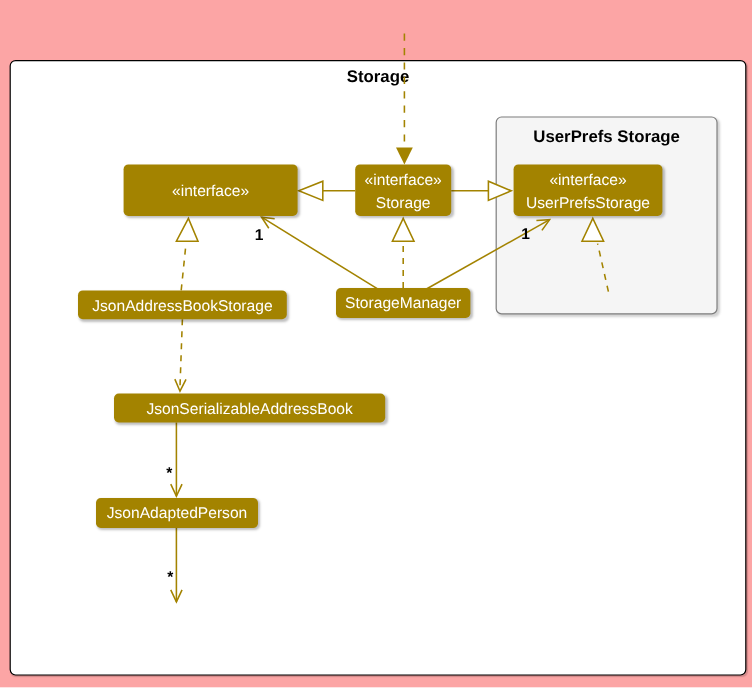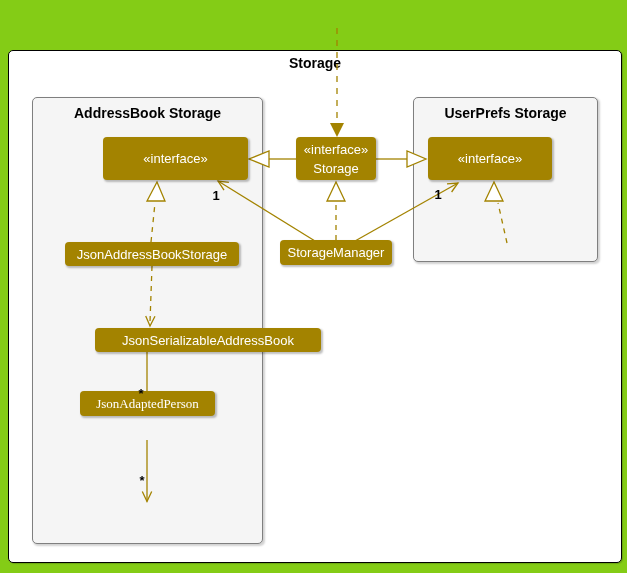--- a/index.html
+++ b/index.html
@@ -1,18 +1,18 @@
 <!DOCTYPE html>
 <html><head>
 <meta charset="utf-8">
 <style>
   html,body { margin:0; padding:0; background:#ffffff; }
   .stage {
     position:relative; width:627px; height:573px; overflow:hidden;
-    background:#84cc16; font-family:"Liberation Sans", sans-serif;
+    background:#fca5a5; font-family:"Liberation Sans", sans-serif;
   }
   .frame {
     position:absolute; left:8px; top:50px; width:614px; height:513px;
     box-sizing:border-box; border:1.5px solid #000000; border-radius:5px;
     background:#ffffff; box-shadow:1px 1px 1px rgba(0,0,0,0.18);
   }
   .frame-title {
     position:absolute; left:8px; top:55px; width:614px; text-align:center;
     font-size:14px; font-weight:bold; color:#000000;
   }
@@ -35,43 +35,40 @@
     white-space:nowrap; overflow:hidden;
   }
   .node .nm { line-height:19px; }
   .n-abs  { left:103px; top:137px; width:145px; height:43px; }
   .n-sto  { left:296px; top:137px; width:80px;  height:43px; }
   .n-ups  { left:428px; top:137px; width:124px; height:43px; }
   .n-jabs { left:65px;  top:242px; width:174px; height:24px; }
   .n-sm   { left:280px; top:240px; width:112px; height:25px; }
   .n-jups { left:430px; top:243px; width:152px; height:24px; }
   .n-jsab { left:48px;  top:328px; width:226px; height:24px;margin-left:47px; }
-  .n-jap  { left:80px;  top:391px; width:135px; height:25px;font-family:Liberation Serif, serif; }
+  .n-jap  { left:80px;  top:415px; width:135px; height:25px; }
   .n-jat  { left:90px;  top:503px; width:115px; height:22px; }
   .rel-svg { position:absolute; left:0; top:0; width:627px; height:573px; pointer-events:none; }
   .mult {
     position:absolute; font-size:13px; font-weight:bold; color:#000000;
     width:14px; text-align:center;
   }
   .m-1l { left:209px; top:188px; }
   .m-1r { left:431px; top:187px; }
   .m-s1 { left:134px; top:386px; }
   .m-s2 { left:135px; top:473px; }
 </style>
 </head>
 <body>
 
 <div class="stage">
 
   <div class="frame"></div>
   <div class="frame-title">Storage</div>
 
-  <div class="pkg pkg-ab">
-    <div class="pkg-title">AddressBook Storage</div>
-  </div>
   <div class="pkg pkg-up">
     <div class="pkg-title">UserPrefs Storage</div>
   </div>
 
   <svg class="rel-svg" viewBox="0 0 627 573" xmlns="http://www.w3.org/2000/svg" stroke="#A38300" stroke-width="1.3" fill="none">
 
     <g>
       <line x1="337" y1="28" x2="337" y2="123" stroke-dasharray="6,6"></line>
       <polygon points="330,123 344,123 337,137" fill="#A38300" stroke="none"></polygon>
     </g>
@@ -129,20 +126,21 @@
 
   <div class="node n-abs">
     <div class="nm">«interface»</div>
   </div>
   <div class="node n-sto">
     <div class="nm">«interface»</div>
     <div class="nm">Storage</div>
   </div>
   <div class="node n-ups">
     <div class="nm">«interface»</div>
+    <div class="nm">UserPrefsStorage</div>
   </div>
   <div class="node n-jabs">
     <div class="nm">JsonAddressBookStorage</div>
   </div>
   <div class="node n-sm">
     <div class="nm">StorageManager</div>
   </div>
   <div class="node n-jsab">
     <div class="nm">JsonSerializableAddressBook</div>
   </div>

